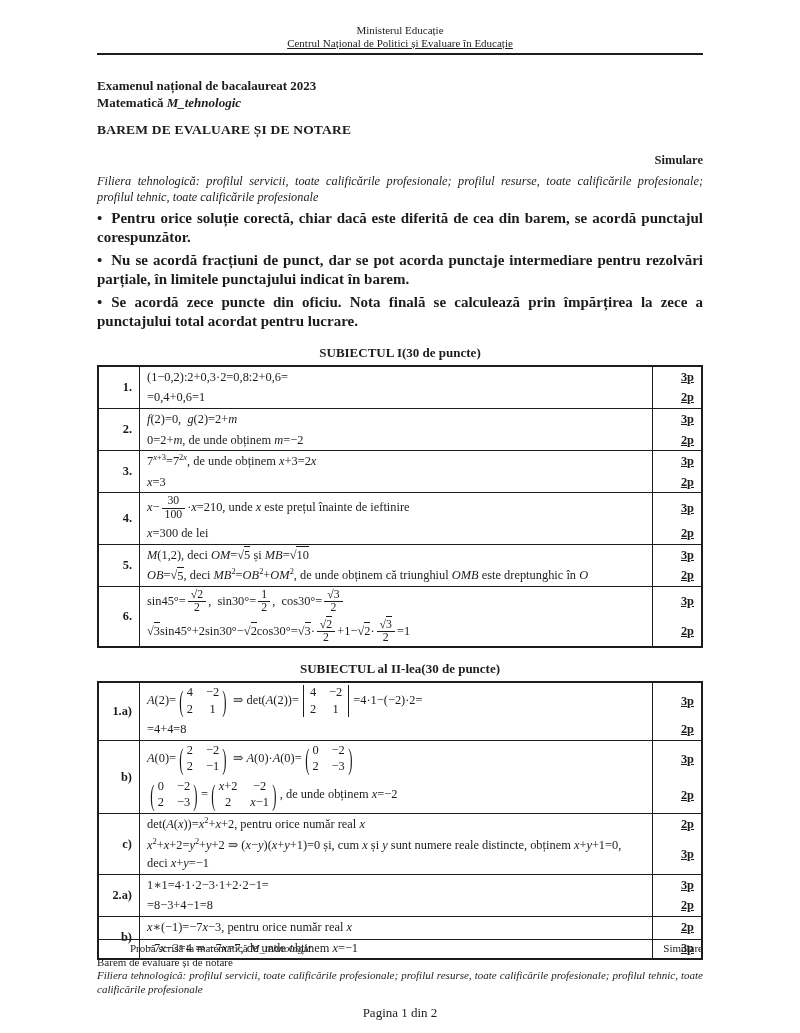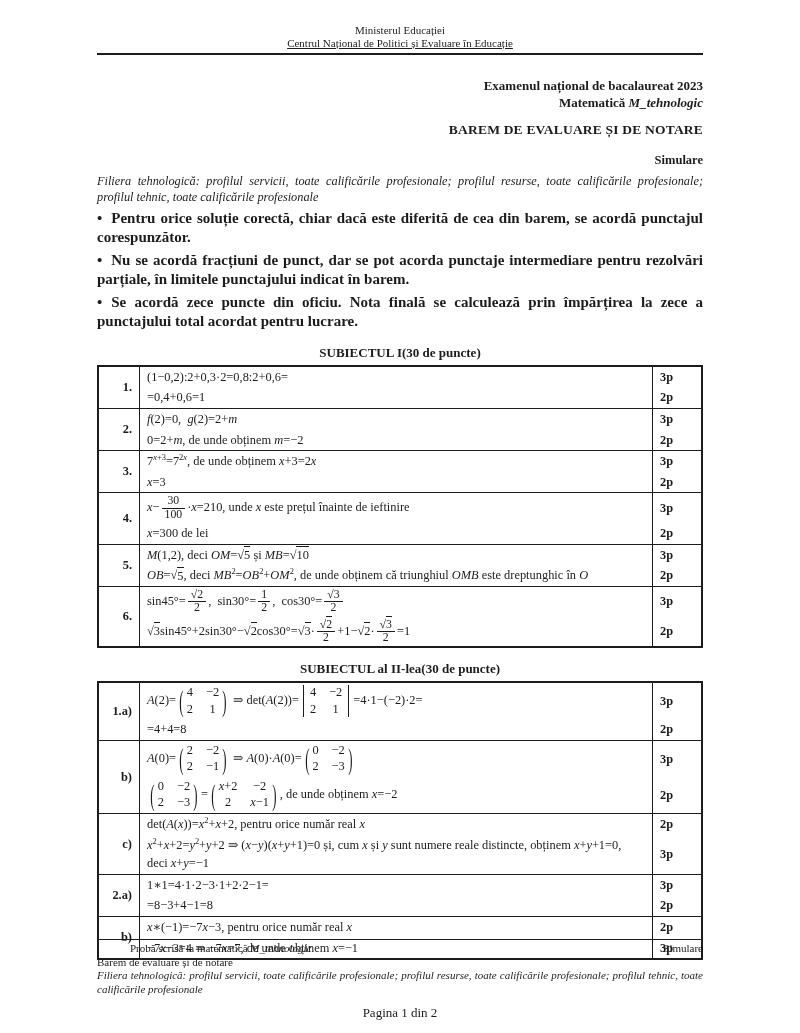--- a/index.html
+++ b/index.html
@@ -5,39 +5,39 @@
   html,body{margin:0;padding:0;background:#e8e8e8;}
   .sheet{position:relative;width:800px;height:1033px;background:#ffffff;overflow:hidden;
          font-family:"Liberation Serif","DejaVu Serif",serif;color:#1c1c1c;}
   .content{padding:24px 97px 0 97px;}
 
   
   .hdr{text-align:center;font-size:11px;line-height:1.18;border-bottom:2px solid #1c1c1c;padding-bottom:3px;}
   .hdr .l2{text-decoration:underline;}
 
   
-  .titleblock{text-align:right;margin-top:22px;font-weight:bold;font-size:13px;line-height:1.35;}
+  .titleblock{text-align:left;margin-top:22px;font-weight:bold;font-size:13px;line-height:1.35;}
   .barem{font-size:13.5px;font-weight:bold;margin-top:9px;letter-spacing:.2px;}
   .sim{text-align:right;font-weight:bold;font-size:12.5px;margin-top:14px;}
 
   
   .filiera{font-style:italic;font-size:12.3px;line-height:1.28;margin-top:6px;text-align:justify;}
   .bullet{font-weight:bold;font-size:15px;line-height:1.3;margin:3px 0;text-align:justify;}
   .bmark{margin-right:9px;}
 
   
   .sect{display:flex;justify-content:center;font-weight:bold;font-size:13px;margin-top:13px;margin-bottom:4px;}
 
   
   table.barem-tbl{width:100%;border-collapse:collapse;font-size:12.4px;border:2px solid #1c1c1c;}
   table.barem-tbl tbody{border-top:1.5px solid #1c1c1c;border-bottom:1.5px solid #1c1c1c;}
   table.barem-tbl td{padding:1px 7px;vertical-align:middle;line-height:1.5;}
   td.num{border-right:1.5px solid #1c1c1c;width:26px;min-width:26px;text-align:right;
          vertical-align:top;font-weight:bold;padding:1px 4px 1px 2px;}
-  td.pts{border-left:1.5px solid #1c1c1c;width:34px;min-width:34px;text-align:left;font-weight:bold;}
+  td.pts{border-left:1.5px solid #1c1c1c;width:34px;min-width:34px;text-align:right;font-weight:bold;text-decoration:underline;}
 
   
   .math i{font-style:italic;}
   .math sup{font-size:68%;vertical-align:super;line-height:0;}
   .fr{display:inline-flex;flex-direction:column;vertical-align:middle;text-align:center;
       line-height:1.05;margin:1px 2px;font-size:95%;}
   .fr .n{border-bottom:1px solid #1c1c1c;padding:0 3px;}
   .fr .d{padding:0 3px;}
   .sr{white-space:nowrap;}
   .sr .ov{border-top:1px solid #1c1c1c;padding-top:0.5px;}
@@ -57,21 +57,21 @@
   .ffil{font-style:italic;text-align:justify;}
   .fpage{text-align:center;margin-top:8px;font-size:13px;}
 </style>
 </head>
 <body>
 
 <div class="sheet">
   <div class="content">
 
     <div class="hdr">
-      <div class="l1">Ministerul Educației</div>
+      <div class="l1">Ministerul Educație</div>
       <div class="l2">Centrul Național de Politici și Evaluare în Educație</div>
     </div>
 
     <div class="titleblock">
       <div>Examenul național de bacalaureat 2023</div>
       <div>Matematică <i>M_tehnologic</i></div>
       <div class="barem">BAREM DE EVALUARE ȘI DE NOTARE</div>
     </div>
 
     <div class="sim">Simulare</div>

